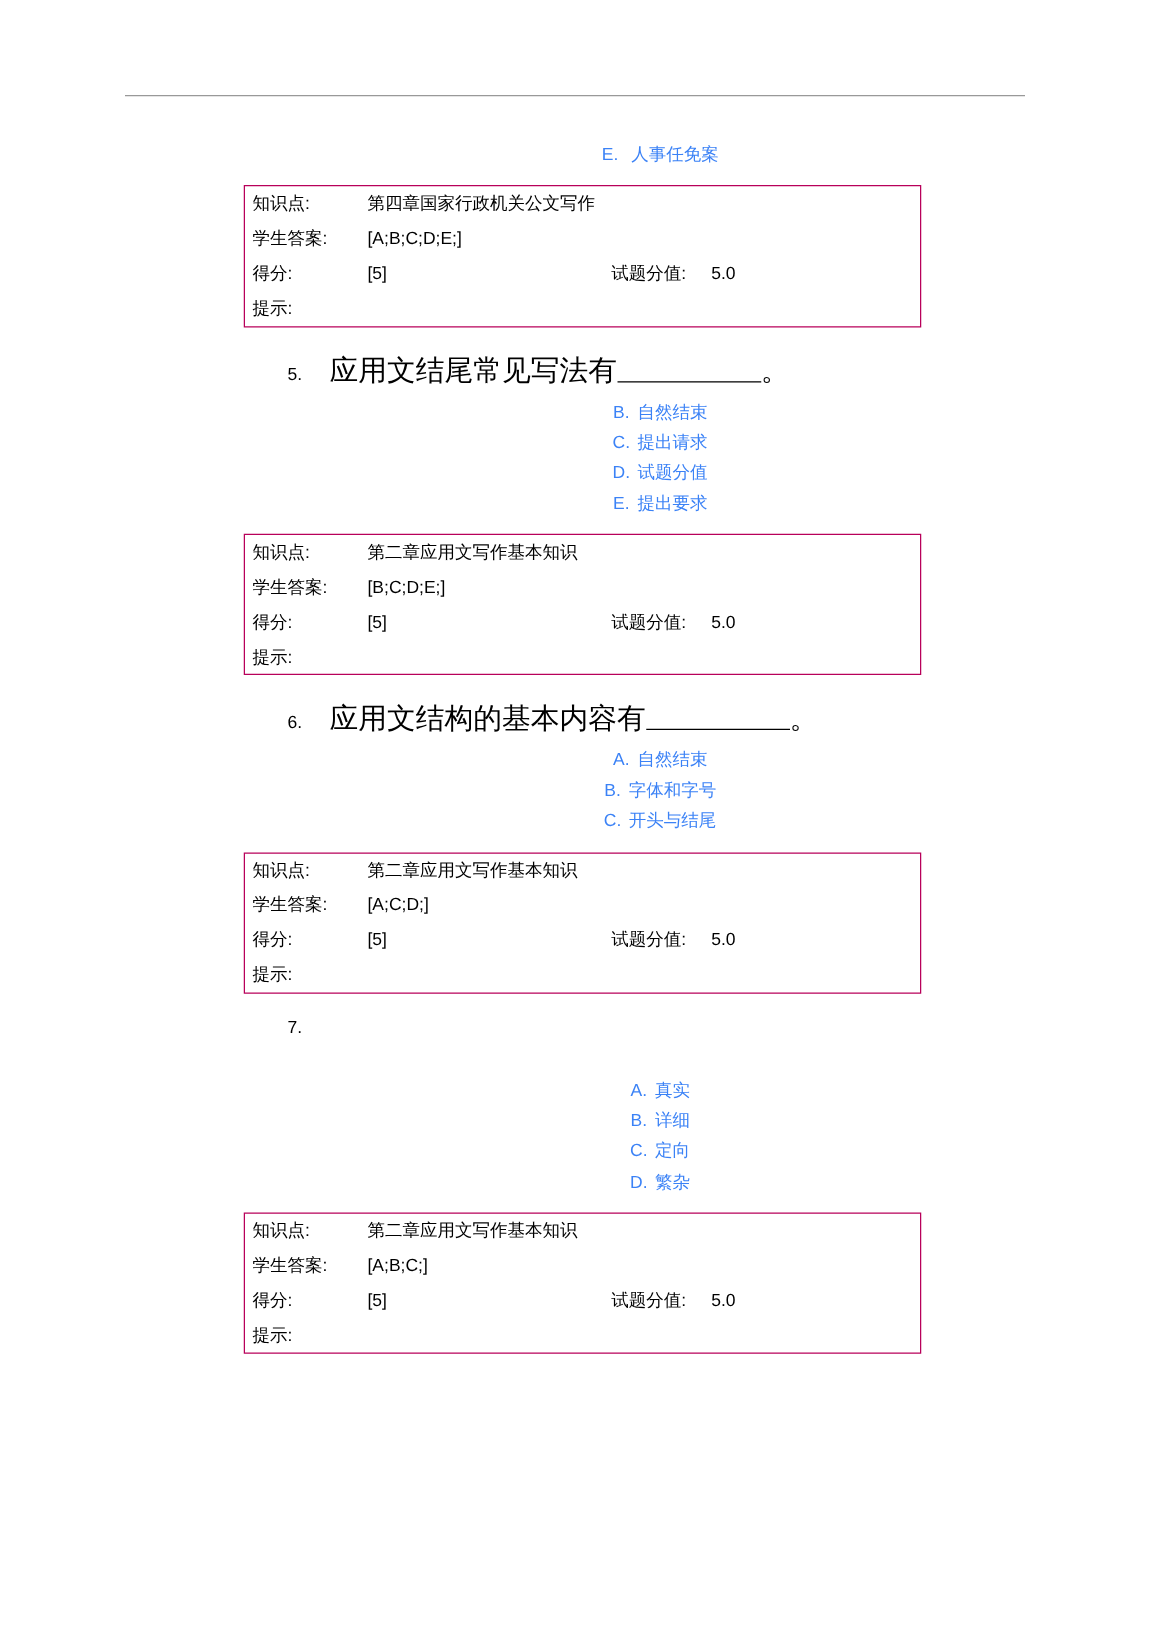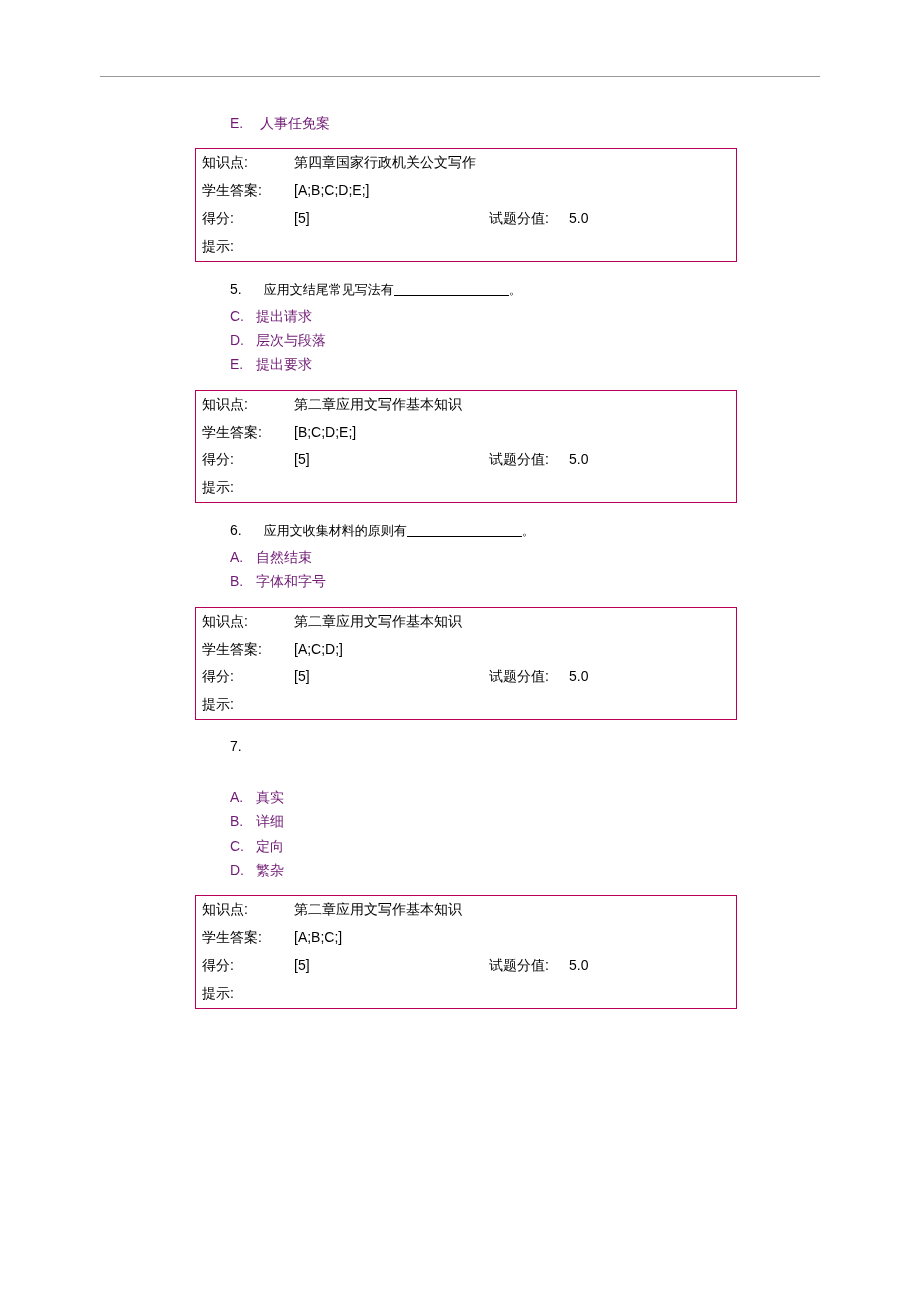--- a/index.html
+++ b/index.html
@@ -17,40 +17,41 @@
     position: absolute;
     top: 76px;
     left: 100px;
     right: 100px;
     height: 1px;
     border-top: 1px solid #999;
   }
   .option-line {
     margin: 2px 0 2px 130px;
     font-size: 14px;
-    color: #701a75;
+    color: #3b82f6;
     line-height: 1.6;
+    text-align: center;
   }
   .option-letter {
     display: inline-block;
     width: 26px;
   }
   .question-line {
     margin: 18px 0 6px 130px;
     font-size: 14px;
     color: #000;
     display: flex;
     align-items: baseline;
   }
   .q-num {
     font-size: 14px;
     margin-right: 22px;
   }
   .q-text {
-    font-size: 13px;
+    font-size: 23px;
   }
   .blank {
     display: inline-block;
     border-bottom: 1px solid #000;
     width: 115px;
     height: 1em;
     vertical-align: baseline;
     position: relative;
     top: 2px;
   }
@@ -125,22 +126,23 @@
     </div>
   </div>
 
   <div class="question-line">
     <span class="q-num">5.</span>
     <span class="q-text">
       <span>应用文结尾常见写法有</span><span class="blank"></span><span>。</span>
     </span>
   </div>
   <div id="q5-options">
+      <div class="option-line"><span class="option-letter">B.</span><span>自然结束</span></div>
       <div class="option-line"><span class="option-letter">C.</span><span>提出请求</span></div>
-      <div class="option-line"><span class="option-letter">D.</span><span>层次与段落</span></div>
+      <div class="option-line"><span class="option-letter">D.</span><span>试题分值</span></div>
       <div class="option-line"><span class="option-letter">E.</span><span>提出要求</span></div>
     </div>
 
   <div class="answer-box">
     <div class="ab-row">
       <span class="ab-label">知识点:</span>
       <span class="ab-val">第二章应用文写作基本知识</span>
     </div>
     <div class="ab-row">
       <span class="ab-label">学生答案:</span>
@@ -153,26 +155,27 @@
       <span>5.0</span>
     </div>
     <div class="ab-row">
       <span class="ab-label">提示:</span>
     </div>
   </div>
 
   <div class="question-line">
     <span class="q-num">6.</span>
     <span class="q-text">
-      <span>应用文收集材料的原则有</span><span class="blank"></span><span>。</span>
+      <span>应用文结构的基本内容有</span><span class="blank"></span><span>。</span>
     </span>
   </div>
   <div id="q6-options">
       <div class="option-line"><span class="option-letter">A.</span><span>自然结束</span></div>
       <div class="option-line"><span class="option-letter">B.</span><span>字体和字号</span></div>
+      <div class="option-line"><span class="option-letter">C.</span><span>开头与结尾</span></div>
     </div>
 
   <div class="answer-box">
     <div class="ab-row">
       <span class="ab-label">知识点:</span>
       <span class="ab-val">第二章应用文写作基本知识</span>
     </div>
     <div class="ab-row">
       <span class="ab-label">学生答案:</span>
       <span class="ab-val">[A;C;D;]</span>

